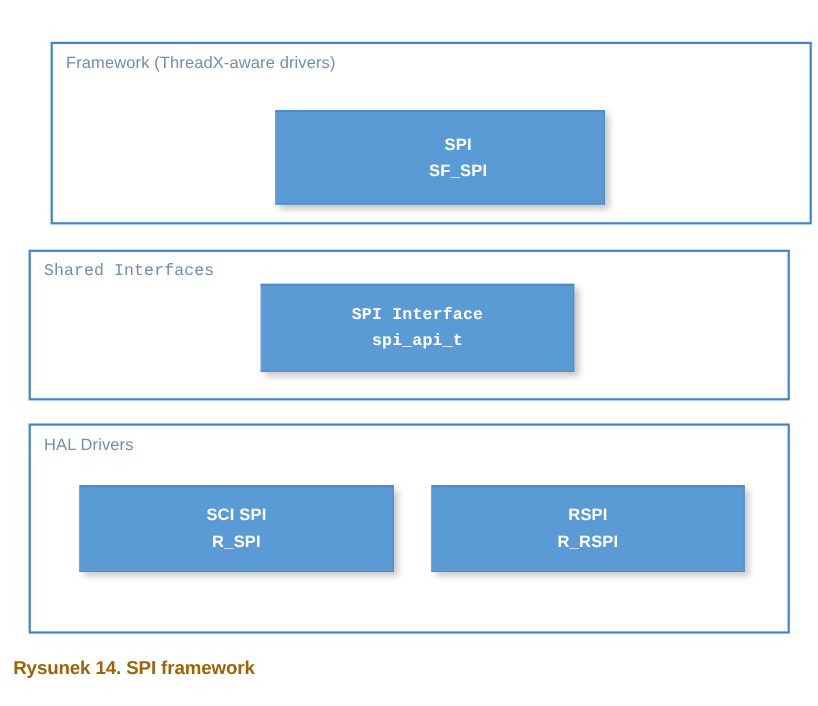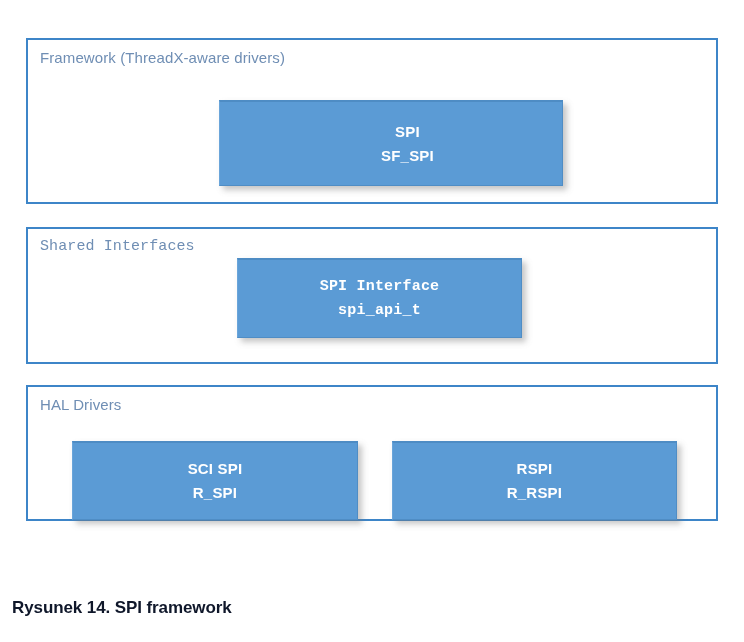--- a/index.html
+++ b/index.html
@@ -26,23 +26,23 @@
 
   
   .layer {
     position: absolute;
     left: 26px;
     width: 692px;
     box-sizing: border-box;
     border: 2px solid #3d85c8;
     background: #ffffff;
   }
-  .layer-framework { top: 38px;  height: 166px; }
+  .layer-framework { top: 38px;  height: 166px; margin-left: 20px; }
   .layer-shared    { top: 227px; height: 137px; font-family: Liberation Mono, monospace; }
-  .layer-hal       { top: 385px; height: 136px; }
+  .layer-hal       { top: 385px; height: 191px; }
 
   .layer-label {
     position: absolute;
     left: 12px;
     top: 9px;
     font-size: 15px;
     line-height: 18px;
     font-weight: 400;
     color: #6f8eb4;
     letter-spacing: 0.1px;
@@ -69,23 +69,23 @@
   .block-line {
     font-size: 15px;
     font-weight: bold;
     line-height: 24px;
     letter-spacing: 0.2px;
     white-space: nowrap;
   }
 
   
   .block-spi {
-    left: 191px;  
+    left: 202px;  
     top: 60px;    
-    width: 344px;
+    width: 300px;
     height: 86px;
     padding-left: 33px;
   }
   .block-spi-interface {
     left: 209px;  
     top: 29px;    
     width: 285px;
     height: 80px;
   }
   .block-sci-spi {
@@ -101,21 +101,21 @@
     height: 79px;
   }
 
   
   .caption {
     position: absolute;
     left: 12px;
     top: 598px;
     font-size: 17px;
     font-weight: bold;
-    color: #0f172a;
+    color: #a16207;
     letter-spacing: -0.1px;
     white-space: nowrap;
   }
 </style>
 </head>
 <body>
 
 <div class="diagram">
 
   <div class="layer layer-framework">

